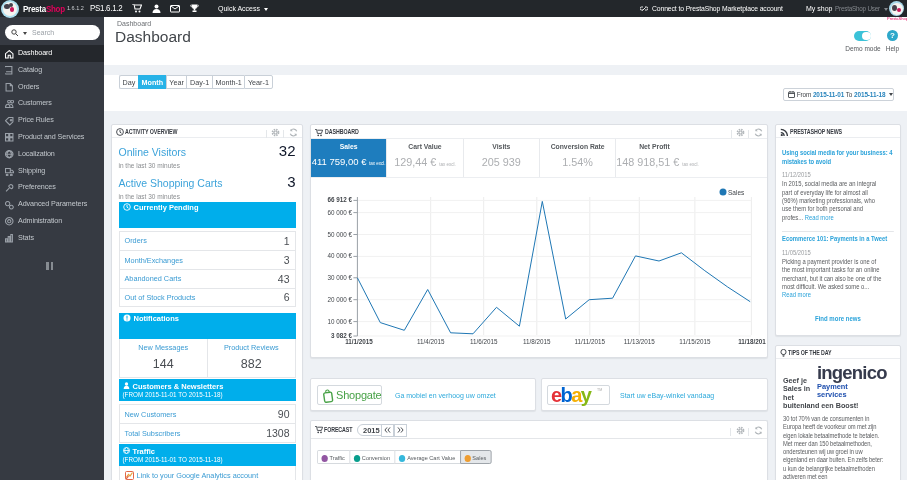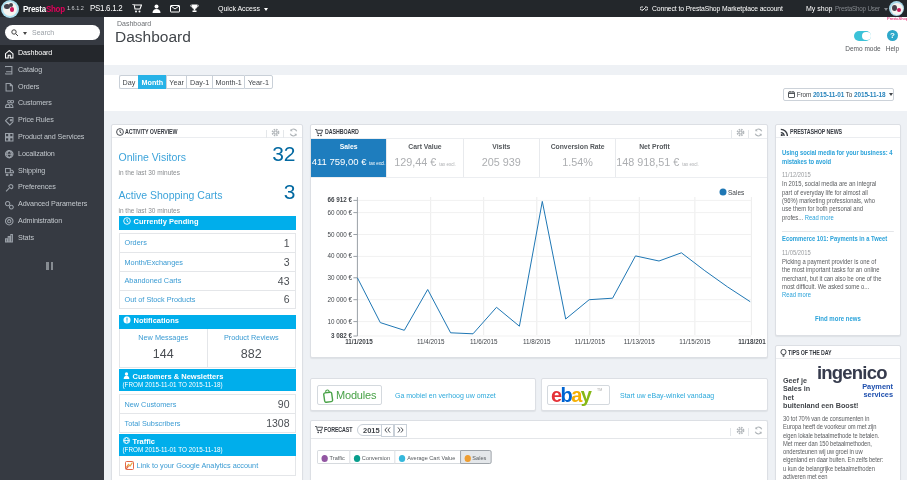--- a/index.html
+++ b/index.html
@@ -63,23 +63,23 @@
 .phead .ht{position:absolute;left:14px;top:0;transform:scaleX(0.84);transform-origin:0 50%}
 .phead svg.hico{position:absolute;left:4px;top:3px}
 .picons{position:absolute;right:4px;top:2.5px}
 .picons svg{margin-left:3px;padding-left:0}
 .picons .sep{display:inline-block;width:1px;height:8px;background:#e4e7ea;vertical-align:-1px;margin-left:3px}
 
 #lp{left:111px;top:124px;width:192px;height:400px}
 #lp .pad{padding:0 6.5px}
 .kline{display:flex;justify-content:space-between;align-items:baseline;margin-top:4px}
 .kline .kl{font-size:10.5px;color:#3ca3da}
-.kline .kv{font-size:21px;color:#0369a1}
+.kline .kv{font-size:15px;color:#0f172a}
 .ksub{font-size:6.5px;color:#8a8d90;margin-top:3px}
-.bluebar{background:#00aeeb;color:#fff;height:14px;line-height:12.5px;font-size:7.5px;font-weight:bold;padding-left:4px;position:relative;white-space:nowrap}
+.bluebar{background:#00aeeb;color:#fff;height:26px;line-height:12.5px;font-size:7.5px;font-weight:bold;padding-left:4px;position:relative;white-space:nowrap}
 .bluebar .bico{display:inline-block;vertical-align:-1px;margin-right:3px}
 .bluebar2{background:#00aeeb;color:#fff;padding:2.5px 0 3px 4px;position:relative;white-space:nowrap}
 .bluebar2 .l1{font-size:7.5px;font-weight:bold;line-height:9px}
 .bluebar2 .l2{font-size:6.3px;line-height:7.5px}
 .ltable{border:1px solid #e4e6e9;margin:2.5px 0 6px}
 .ltable.mb1{margin-bottom:1px}
 .lrow{display:flex;justify-content:space-between;align-items:center;height:18.7px;border-top:1px solid #e4e6e9;padding:0 5px}
 .lrow:first-child{border-top:none}
 .lrow .ll{font-size:7.3px;color:#3a9bd3}
 .lrow .lv{font-size:10.5px;color:#4a4e53}
@@ -124,21 +124,21 @@
 .ntitle{font-size:6.8px;font-weight:bold;color:#2ba3da;line-height:8.6px;width:130px}
 .ndate{font-size:6.8px;color:#9a9da0;margin-top:5px}
 .nbody{font-size:6.8px;color:#5a5c5f;line-height:8.4px;margin-top:2px;width:118px}
 .nbody a{color:#2ba3da;text-decoration:none}
 .ndiv{border-top:1px solid #e4e6e9;margin:9px 0 3px;width:130px}
 #findmore{text-align:center;font-size:7px;font-weight:bold;color:#2ba3da;margin-top:15px;width:130px}
 #tp{left:775px;top:345px;width:126px;height:160px}
 #tpbody{padding:6px 7px 0;position:relative}
 #ingenico{position:absolute;right:7px;top:5px;width:76px;text-align:left}
 #ingenico .ig{font-size:18.5px;font-weight:bold;color:#363b4d;letter-spacing:-0.8px;line-height:18px}
-#ingenico .ps{font-size:7.4px;font-weight:bold;color:#1e4fae;text-align:right;line-height:7.8px;margin-top:1px}
+#ingenico .ps{font-size:7.4px;font-weight:bold;color:#1e4fae;text-align:left;line-height:7.8px;margin-top:1px}
 .tiptitle{font-size:7.2px;font-weight:bold;color:#42464b;line-height:8.25px;padding-top:12px}
 .tipbody{font-size:6.3px;letter-spacing:-0.1px;color:#5a5c5f;line-height:8.3px;margin-top:5px;transform:scaleX(0.92);transform-origin:0 0;width:113px}
 </style>
 </head>
 <body>
 
 <div id="topbar">
   <span class="t" id="pslogo">Presta<b>Shop</b></span>
   <span class="t" id="psver">1.6.1.2</span>
   <span class="t" id="shopver">PS1.6.1.2</span>
@@ -469,21 +469,21 @@
 </div>
 
 <div class="panel" id="card1">
   <div class="logobox" style="left:6px;top:6px;width:65px;height:20px">
     <svg style="position:absolute;left:4px;top:3px" width="12" height="14" viewBox="0 0 12 14">
         <g transform="rotate(-8 6 7)">
           <rect x="2" y="3.5" width="8" height="9.5" rx="1.5" fill="none" stroke="#48a247" stroke-width="1.4"></rect>
           <path d="M4.3 3.5V2.6a1.7 1.7 0 0 1 3.4 0v0.9" fill="none" stroke="#48a247" stroke-width="1.1"></path>
         </g>
       </svg>
-    <span style="position:absolute;left:18px;top:3px;font-size:11px;color:#48a247;letter-spacing:-0.2px">Modules</span>
+    <span style="position:absolute;left:18px;top:3px;font-size:11px;color:#48a247;letter-spacing:-0.2px">Shopgate</span>
   </div>
   <div class="cardlink" style="left:84px;top:13px">Ga mobiel en verhoog uw omzet</div>
 </div>
 <div class="panel" id="card2">
   <div class="logobox" style="left:5px;top:6px;width:63px;height:20px">
     <span style="position:absolute;left:3px;top:-2.5px;font-size:20px;font-weight:bold;letter-spacing:-1.6px"><span style="color:#e53238">e</span><span style="color:#0064d2">b</span><span style="color:#f5af02">a</span><span style="color:#86b817">y</span></span>
     <span style="position:absolute;left:49px;top:2px;font-size:3.5px;color:#aaa">TM</span>
   </div>
   <div class="cardlink" style="left:78px;top:13px">Start uw eBay-winkel vandaag</div>
 </div>

